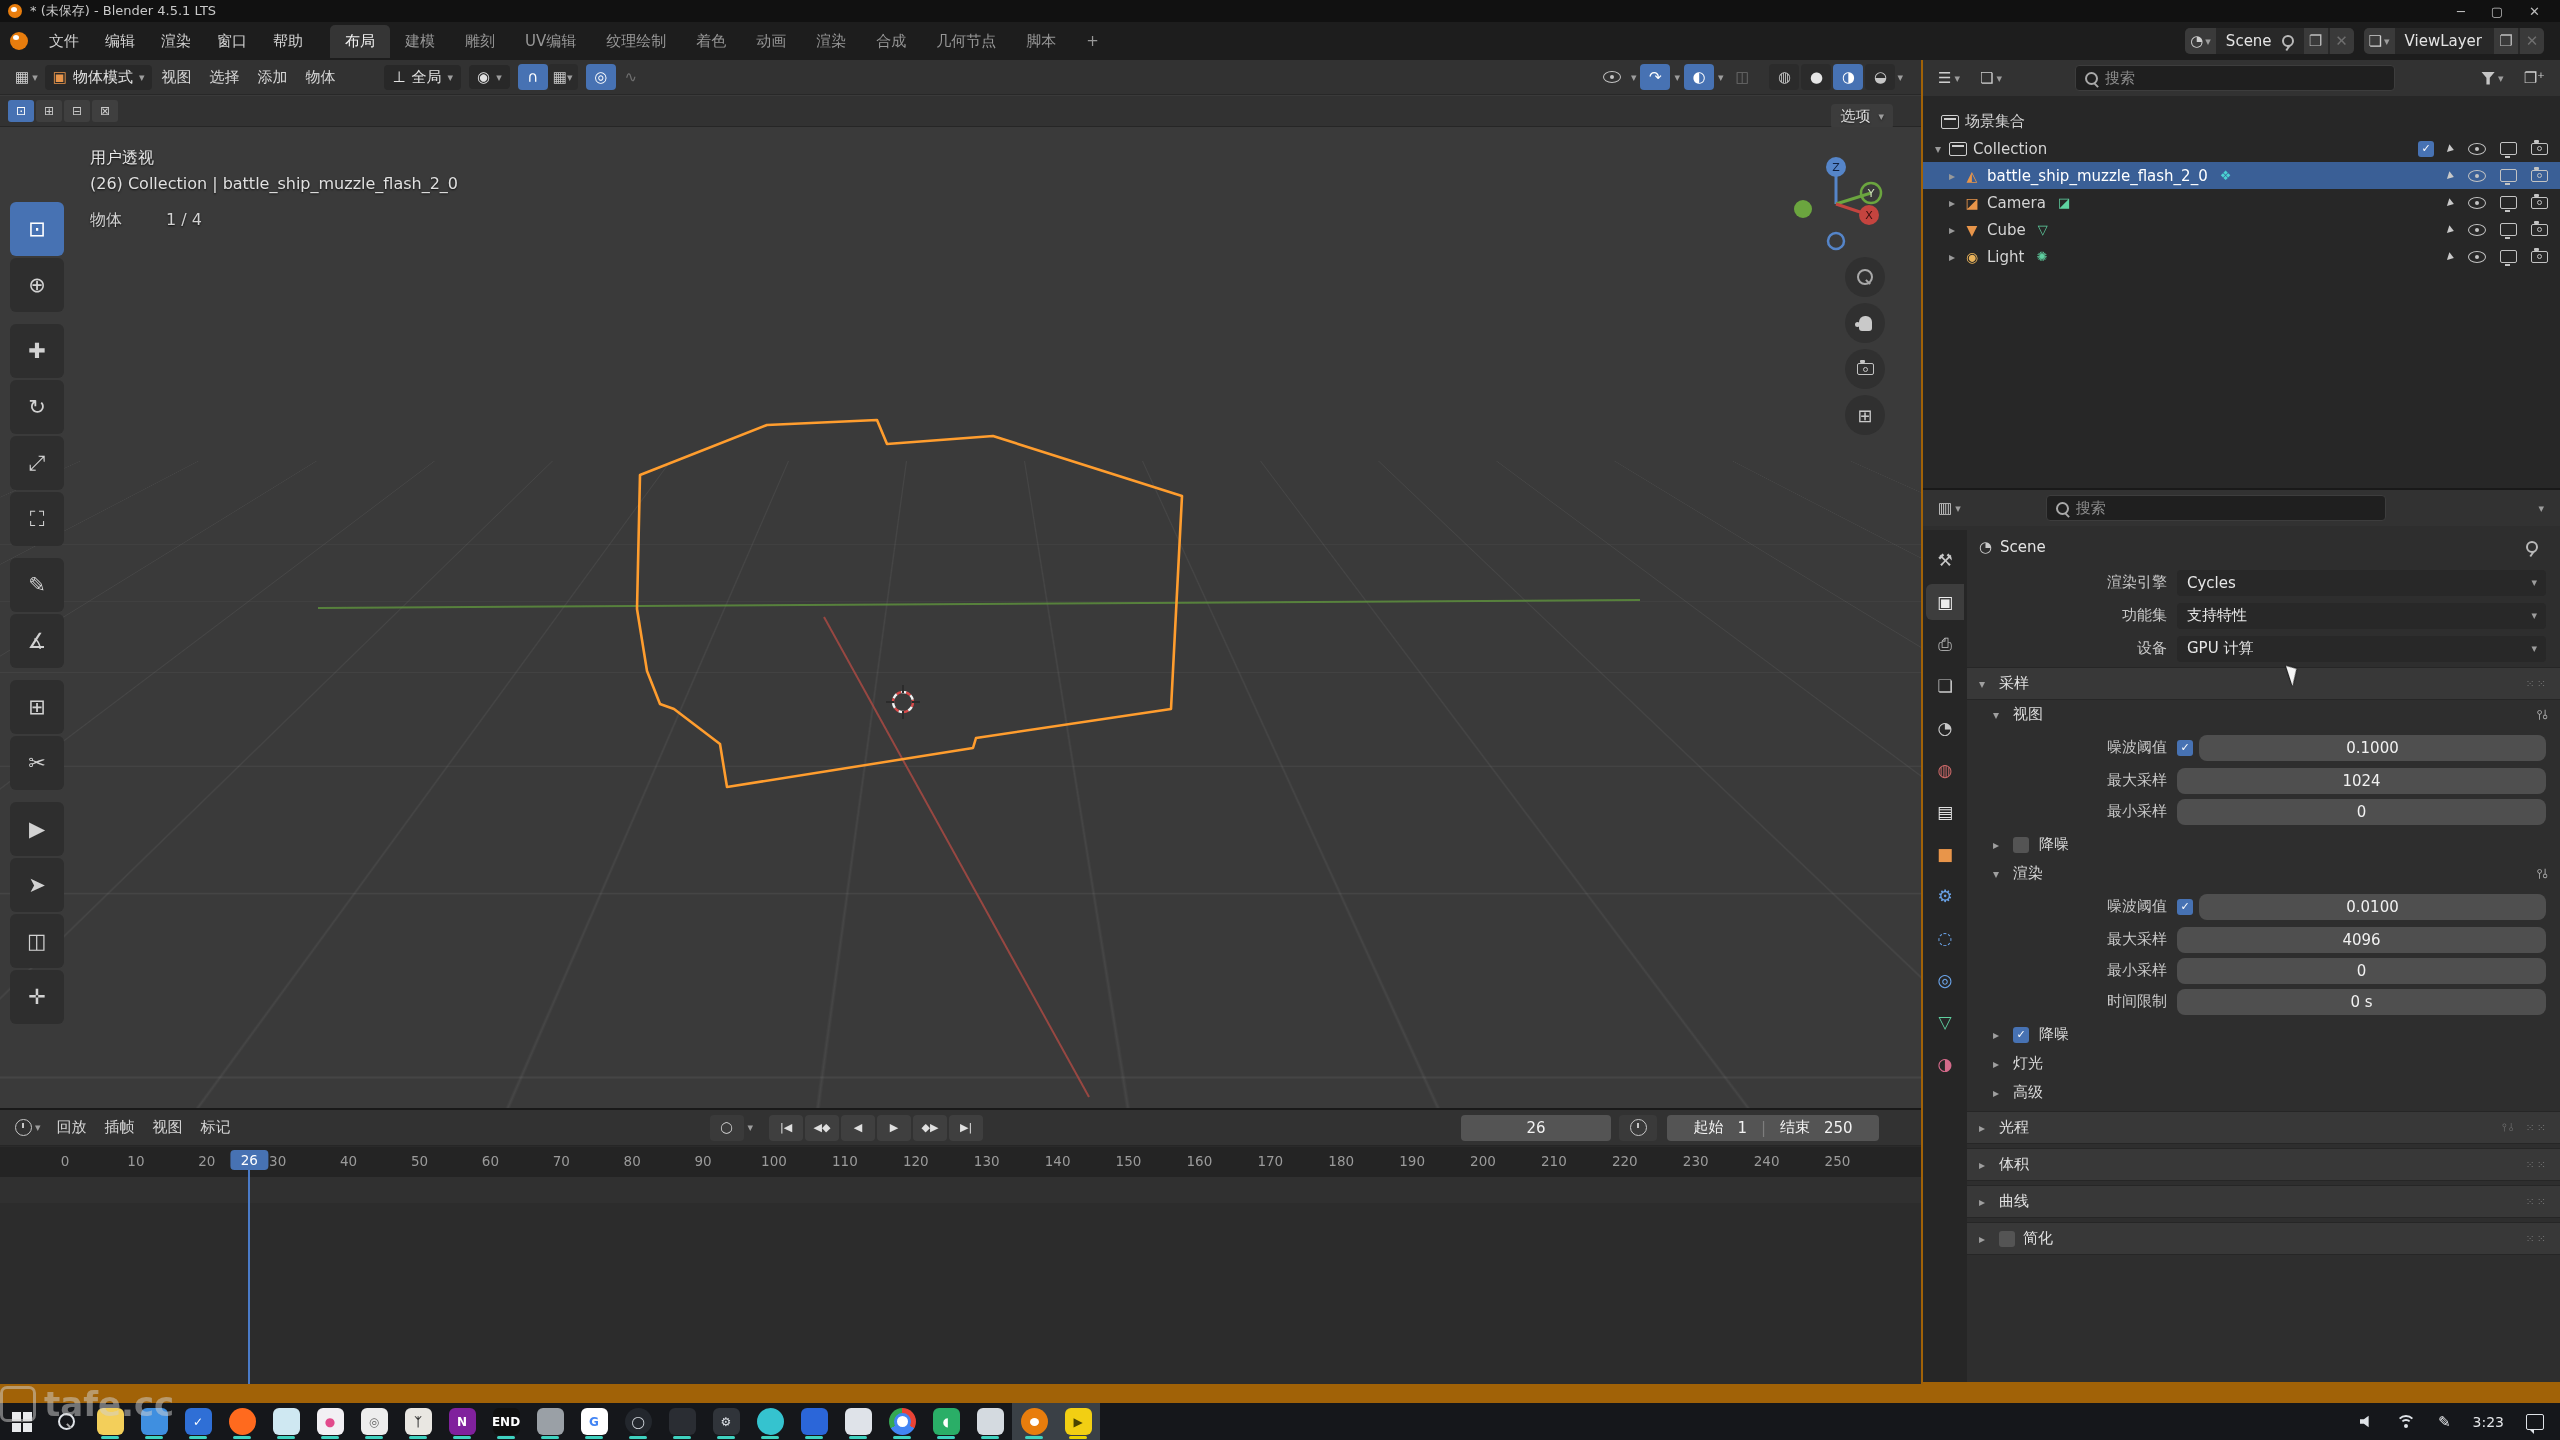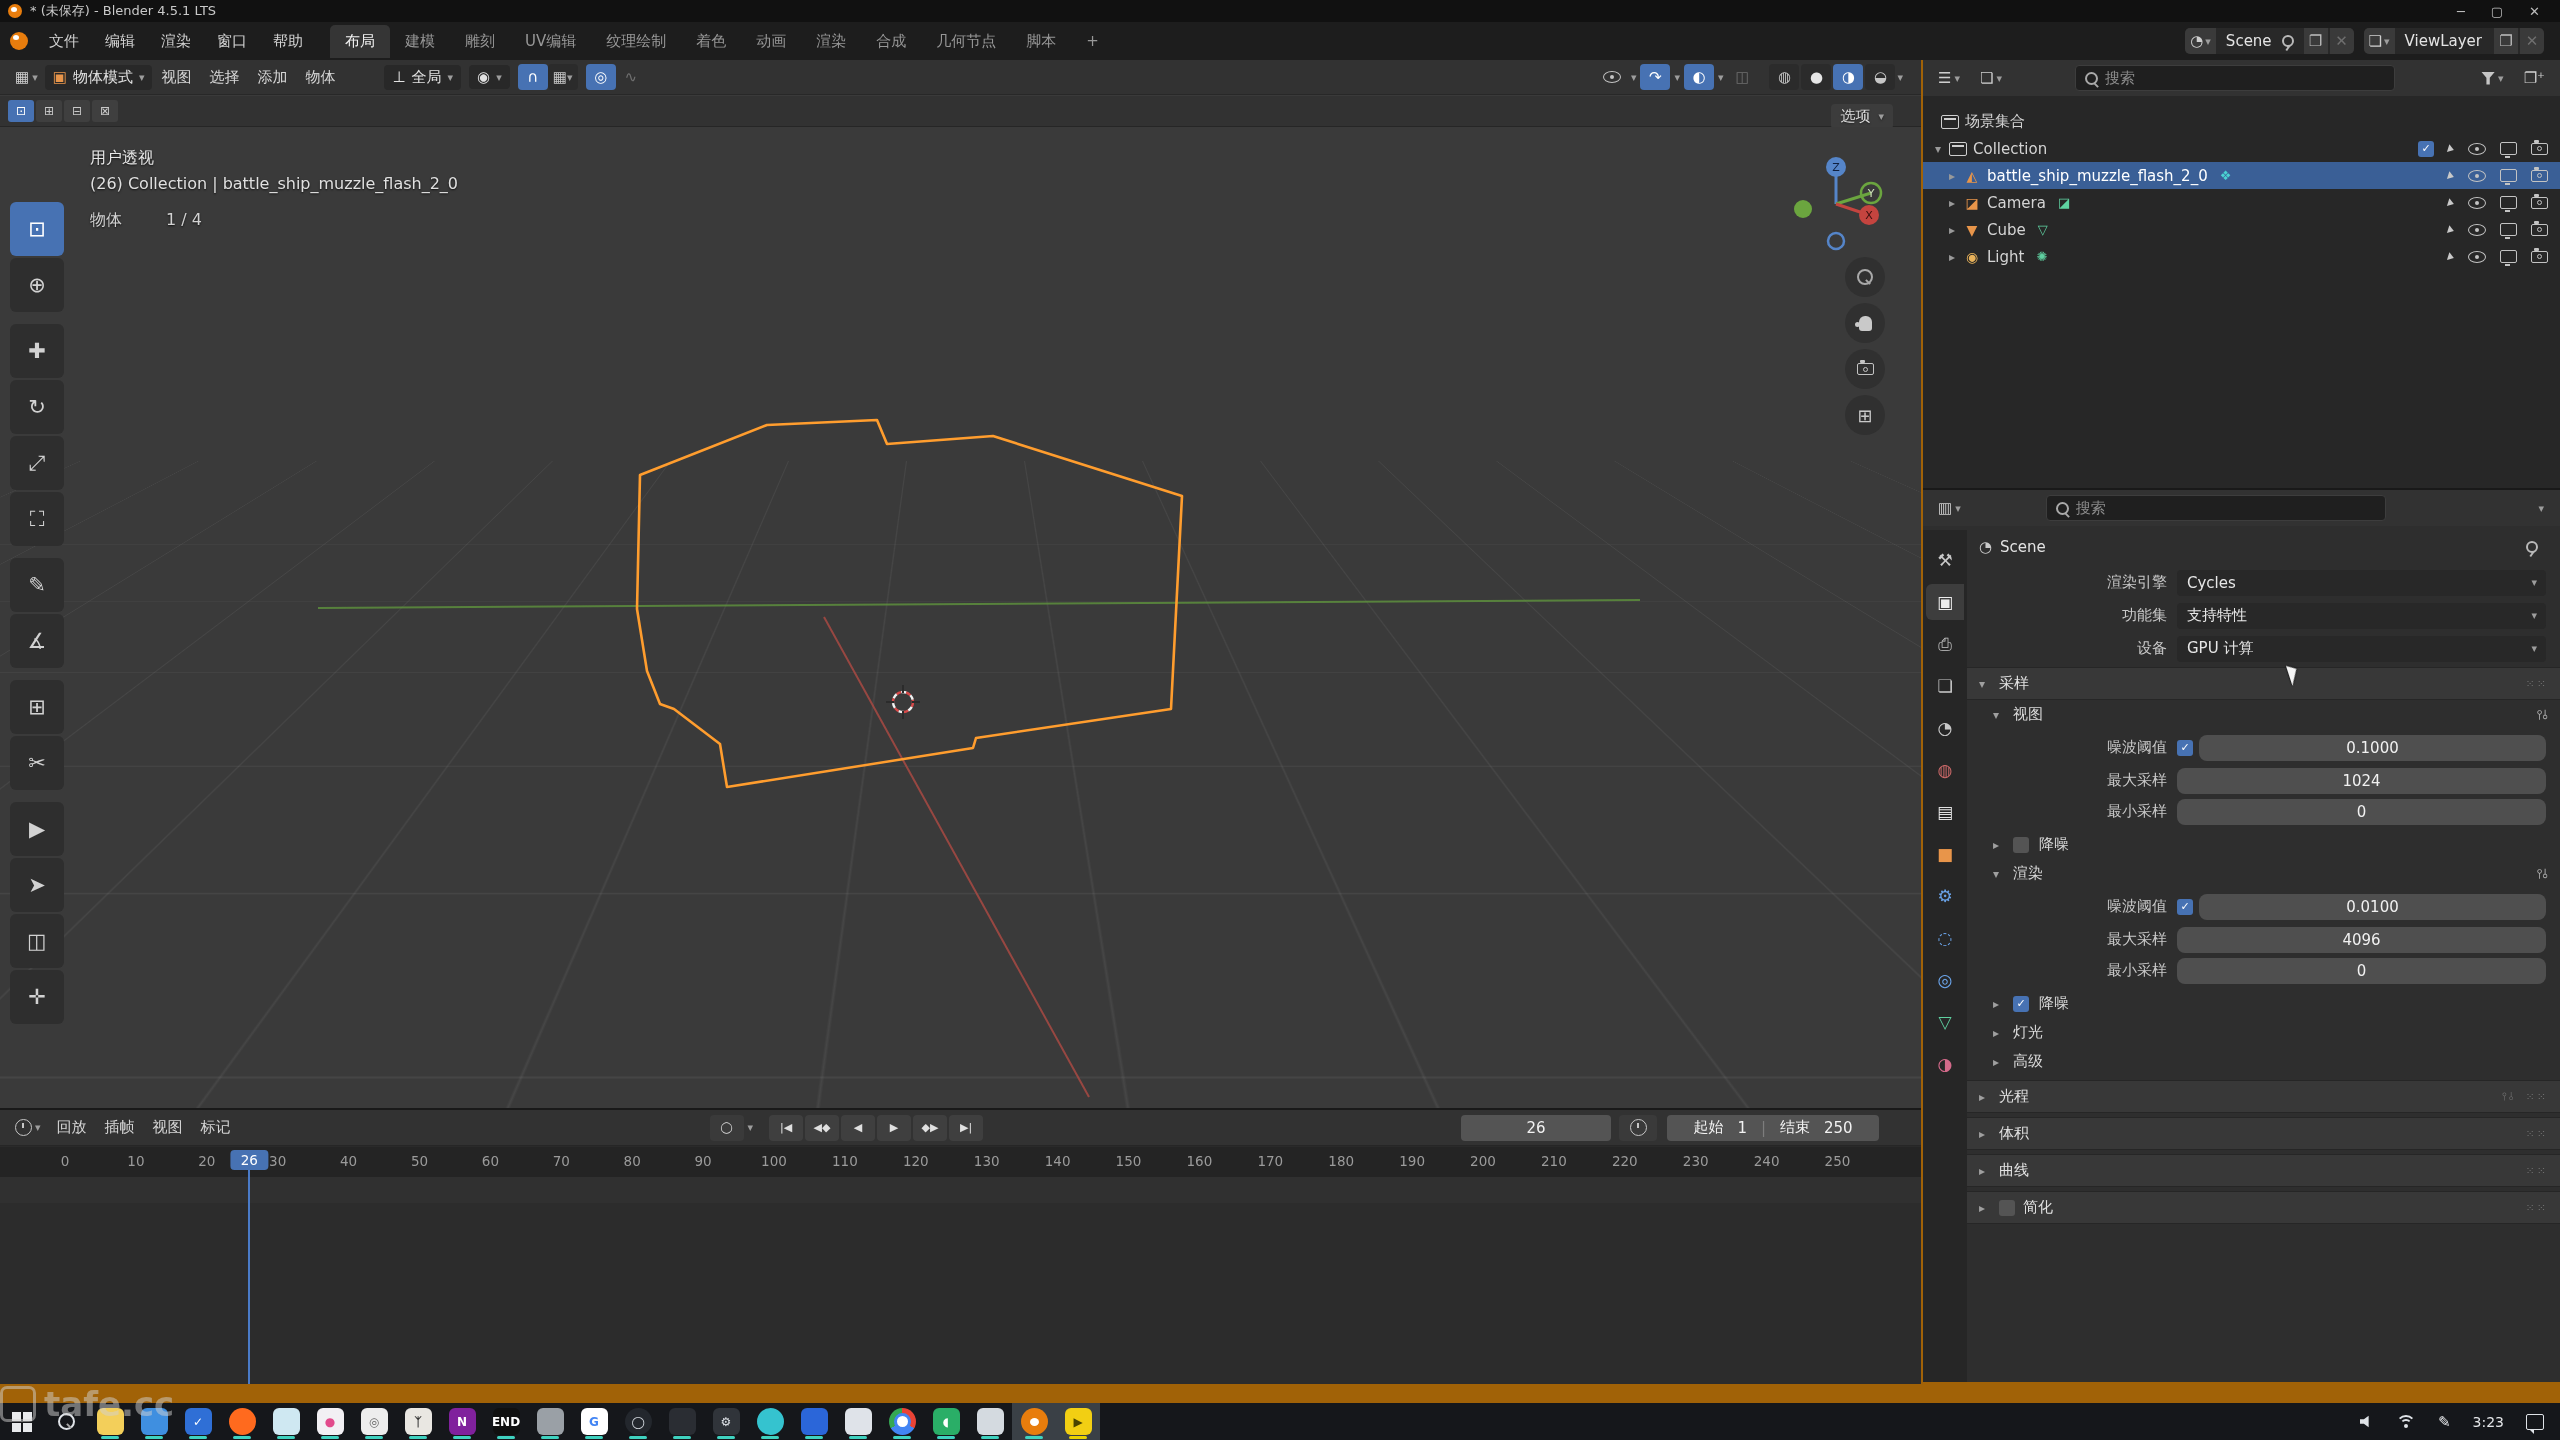--- a/index.html
+++ b/index.html
@@ -536,20 +536,24 @@
         <span class="i-chk on" style="margin-right:6px;">✓</span>
         <span class="pr-field">0.0100</span>
       </div>
       <div class="pr-row">
         <span class="pr-label">最大采样</span>
         <span class="pr-field">4096</span>
       </div>
       <div class="pr-row" style="margin-top:-2px;">
         <span class="pr-label">最小采样</span>
         <span class="pr-field">0</span>
+      </div>
+      <div class="pr-row" style="margin-top:-2px;">
+        <span class="pr-label">时间限制</span>
+        <span class="pr-field">0 s</span>
       </div>
       <div class="sub-hdr">
         <span class="exp">▸</span>
           <span class="i-chk on" style="margin-right:2px;">✓</span>
           <span>降噪</span>
       </div>
       <div class="sub-hdr">
         <span class="exp">▸</span>
           <span>灯光</span>
       </div>

